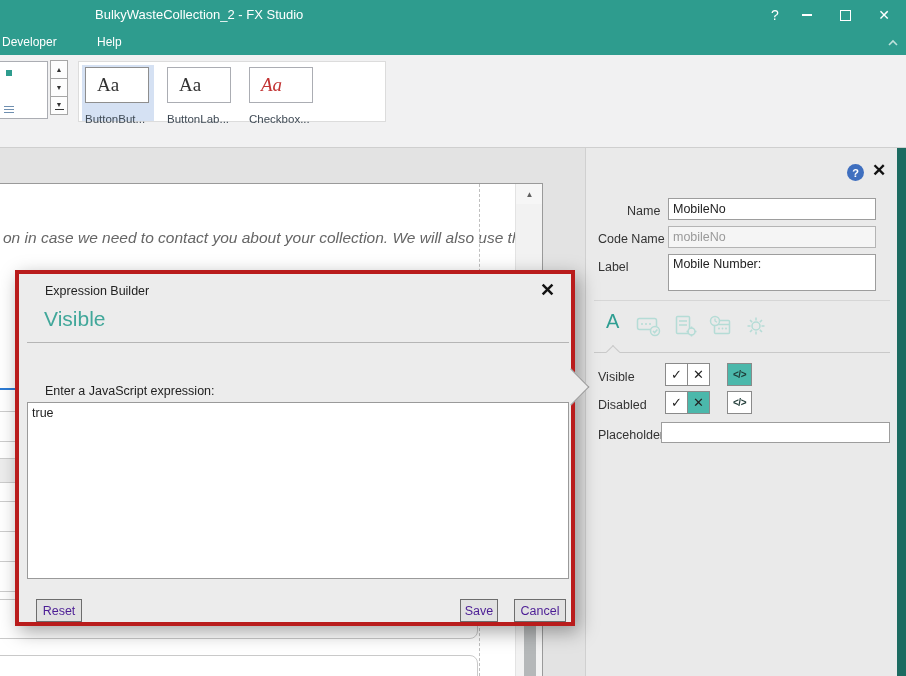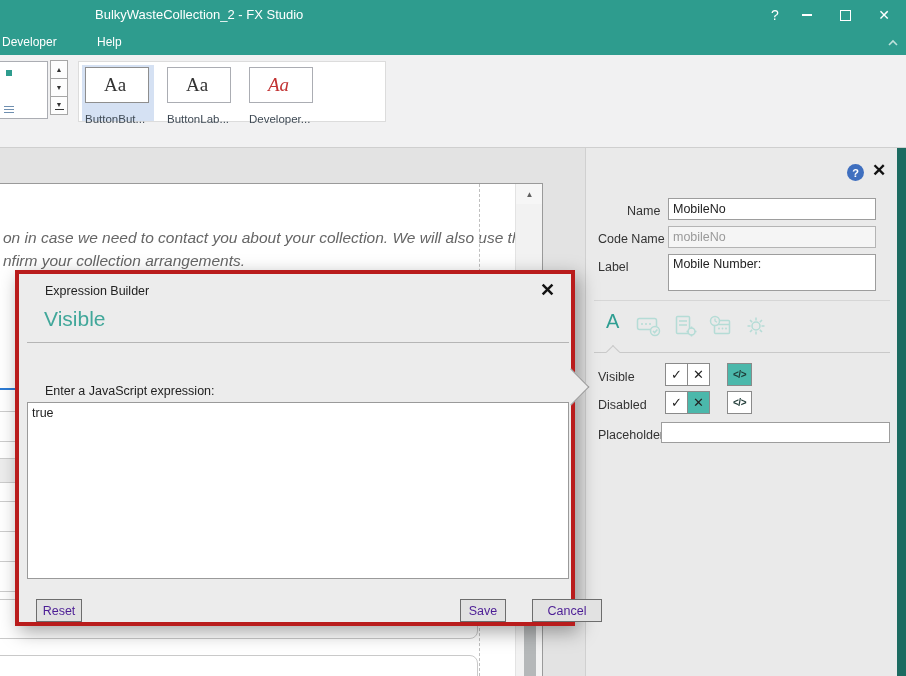--- a/index.html
+++ b/index.html
@@ -33,21 +33,21 @@
     background:repeating-linear-gradient(#6f8fb0 0 1px, transparent 1px 3px); }
   #spinner { position:absolute; left:50px; top:6px; width:18px; }
   .spin-btn { width:18px; height:19px; margin-top:-1px; background:#fdfdfd; border:1px solid #a6a6a6;
     display:flex; flex-direction:column; align-items:center; justify-content:center; font-size:7px; color:#333; line-height:1; }
   .spin-btn .bar { width:9px; height:1px; background:#333; margin-top:1px; }
   #gallery { position:absolute; left:78px; top:6px; width:308px; height:61px; background:#fff; border:1px solid #dcdcdc;
     display:flex; gap:10px; padding:3px 2px 0 3px; }
   .gal-item { width:72px; padding:2px 3px 0 3px; }
   .gal-item.selected { background:#d5e1f3; }
   .gal-preview { width:64px; height:36px; background:#fff; border:1px solid #abadb3;
-    font-family:"Liberation Serif",serif; font-size:19px; color:#333; padding-left:18px; line-height:34px; }
+    font-family:"Liberation Serif",serif; font-size:19px; color:#333; padding-left:11px; line-height:34px; }
   .gal-item.selected .gal-preview { border-color:#8e8e8e; }
   .gal-preview.red { color:#c23232; font-style:italic; }
   .gal-label { font-size:11.5px; color:#3f4a55; margin-top:10px; white-space:nowrap; }
 
   
   #canvas { position:absolute; left:-2px; top:183px; width:545px; height:494px; background:#fff;
     border:1px solid #9a9a9a; overflow:hidden; }
   .canvas-text { position:absolute; left:4px; font-style:italic; font-size:15.5px; color:#666; white-space:nowrap; }
   #canvas-line1 { top:45px; }
   #canvas-line2 { top:68px; }
@@ -106,22 +106,22 @@
   #dialog-close { position:absolute; right:16px; top:5px; font-size:18px; font-weight:bold; color:#111; }
   #dialog-heading { position:absolute; left:25px; top:33px; font-size:21px; color:#41a79a; }
   #dialog-div { position:absolute; left:8px; top:68px; width:542px; border-top:1px solid #b5b5b5; }
   #dialog-desc { position:absolute; left:26px; top:81px; font-size:12.5px; color:#222; }
   #dialog-prompt { position:absolute; left:26px; top:110px; font-size:12.5px; color:#222; }
   #expr-input { position:absolute; left:8px; top:128px; width:542px; height:177px; background:#fff;
     border:1px solid #9a9a9a; font-family:"Liberation Sans",sans-serif; font-size:12.5px; color:#222; padding:3px 4px; resize:none; }
   .dlg-btn { position:absolute; top:325px; height:23px; background:#e2e2e2; border:1px solid #6d6d6d;
     font-family:"Liberation Sans",sans-serif; font-size:12.5px; color:#4c1d95; }
   #reset-btn { left:17px; width:46px; }
-  #save-btn { left:441px; width:46px; }
-  #cancel-btn { left:495px; width:70px;margin-left:18px; }
+  #save-btn { left:441px; width:38px; }
+  #cancel-btn { left:495px; width:52px; }
 </style>
 </head>
 <body>
 
 <div id="app">
 
   <div id="titlebar">
     <span id="window-title">BulkyWasteCollection_2 - FX Studio</span>
     <div id="btn-help" class="winbtn">
       <span>?</span>
@@ -168,28 +168,27 @@
       <div class="gal-item selected">
         <div class="gal-preview">Aa</div>
         <div class="gal-label">ButtonBut...</div>
       </div>
       <div class="gal-item">
         <div class="gal-preview">Aa</div>
         <div class="gal-label">ButtonLab...</div>
       </div>
       <div class="gal-item">
         <div class="gal-preview red">Aa</div>
-        <div class="gal-label">Developer...</div>
+        <div class="gal-label">Checkbox...</div>
       </div>
     </div>
   </div>
 
   <div id="canvas">
     <div id="canvas-line1" class="canvas-text">on in case we need to contact you about your collection. We will also use the</div>
-    <div id="canvas-line2" class="canvas-text">nfirm your collection arrangements.</div>
     <div id="page-dash"></div>
     <div id="sel-line"></div>
     <div class="row-edge" style="top:227px"></div>
     <div class="row-edge" style="top:257px"></div>
     <div id="row-band"></div>
     <div class="row-edge" style="top:317px"></div>
     <div class="row-edge" style="top:347px"></div>
     <div class="row-edge" style="top:377px"></div>
     <div class="row-edge" style="top:407px"></div>
     <div id="round-box-1" class="round-box"></div>

